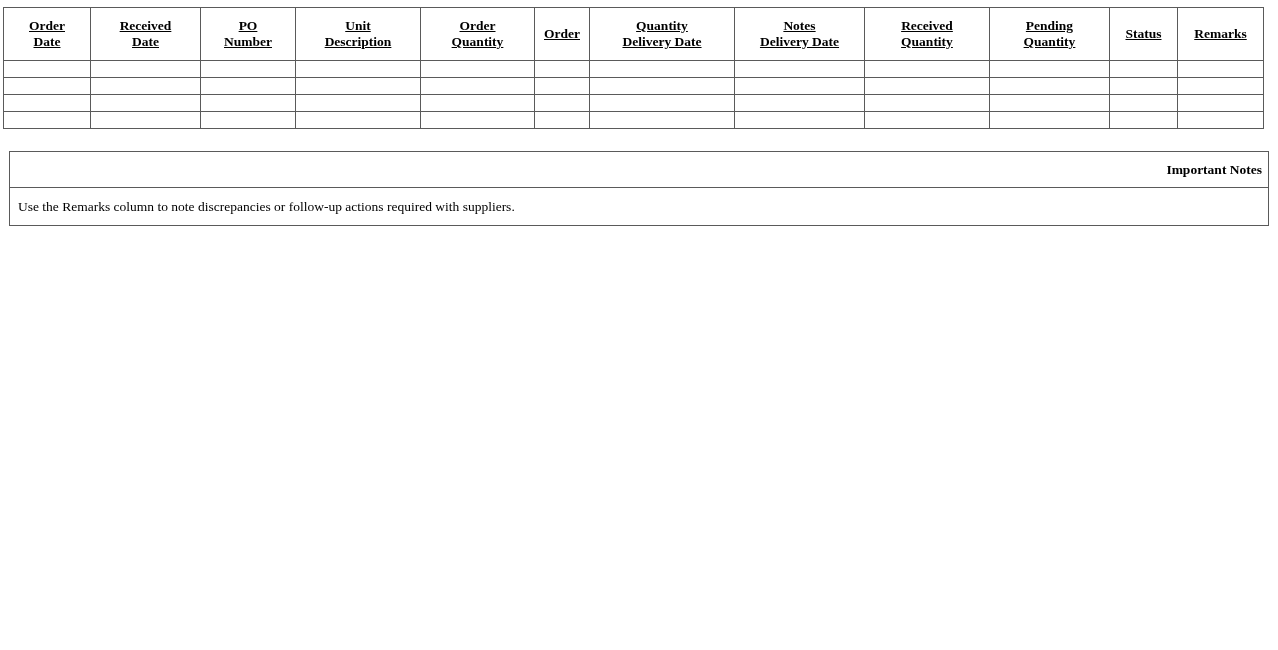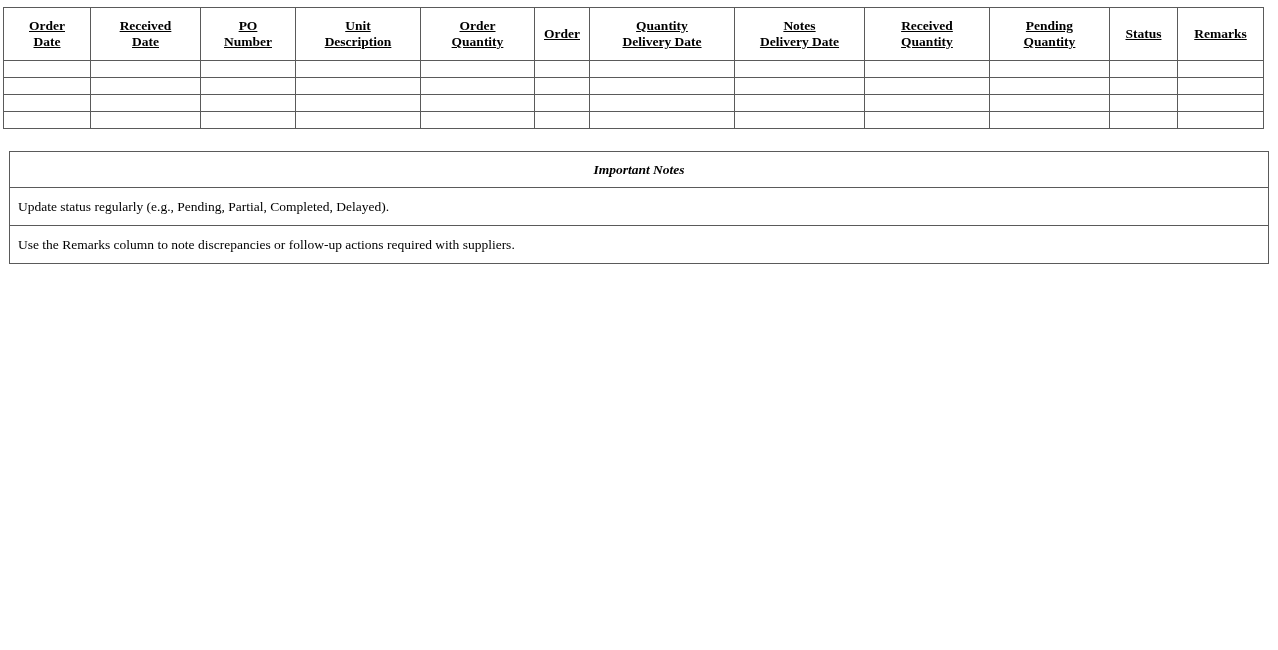--- a/index.html
+++ b/index.html
@@ -77,25 +77,24 @@
     border: 1px solid #5a5a5a;
   }
   table.notes-table th,
   table.notes-table td {
     border: 1px solid #5a5a5a;
     font-size: 13.5px;
     color: #000;
   }
   table.notes-table th.notes-header {
     font-weight: bold;
-    text-align: center;
+    text-align: right;
     vertical-align: middle;
     height: 31px;
     padding: 2px 6px;
-    font-style: italic;
   }
   table.notes-table td.note-cell {
     font-weight: normal;
     text-align: left;
     vertical-align: middle;
     height: 33px;
     padding: 2px 8px;
   }
 </style>
 </head>
@@ -229,20 +228,17 @@
 
 <div class="notes-table-wrap">
   <table class="notes-table">
     <thead>
       <tr>
         <th class="notes-header">Important Notes</th>
       </tr>
     </thead>
     <tbody id="notes-table-body">
         <tr>
-          <td class="note-cell">Update status regularly (e.g., Pending, Partial, Completed, Delayed).</td>
-        </tr>
-        <tr>
           <td class="note-cell">Use the Remarks column to note discrepancies or follow-up actions required with suppliers.</td>
         </tr>
       </tbody>
   </table>
 </div>
 
 </body></html>

